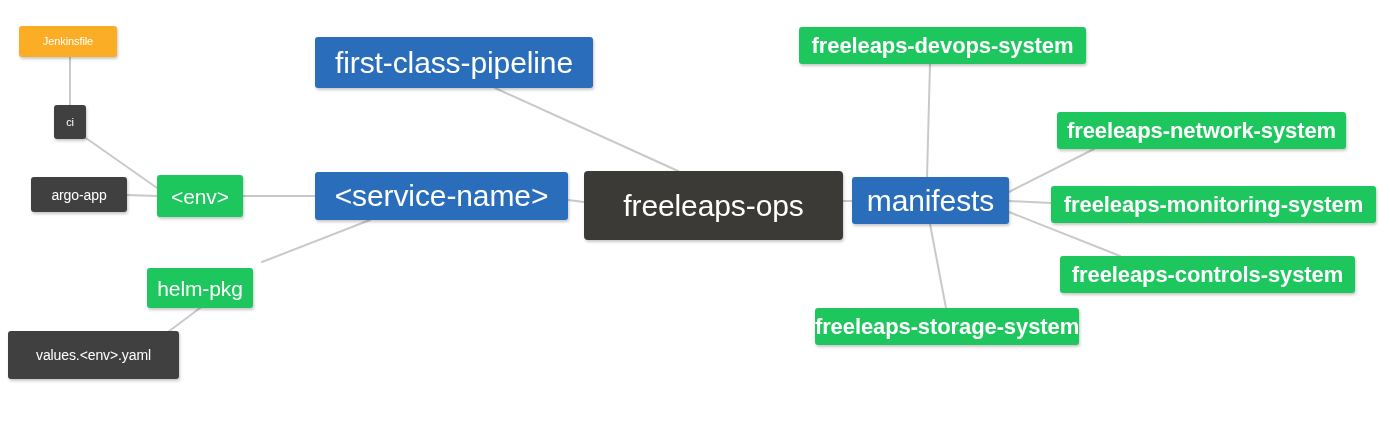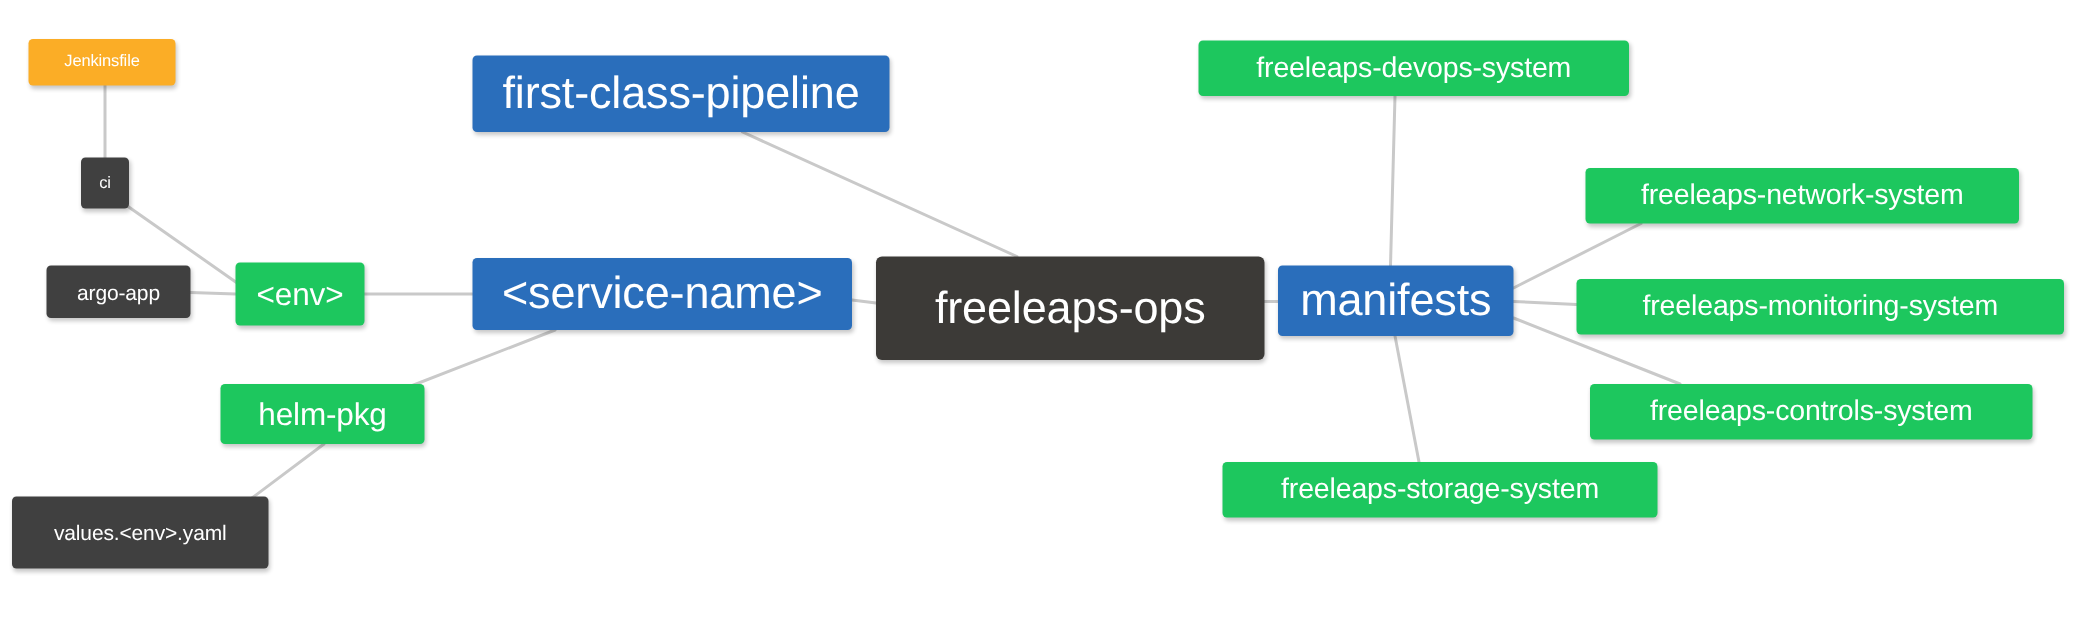--- a/index.html
+++ b/index.html
@@ -45,21 +45,21 @@
     border-radius: 4px;
   }
   .node.blue   { background: #2a6ebb; }
   .node.green  { background: #1dc75e; }
   .node.orange { background: #fbad26; }
   .node.red    { background: #404040; }
 
   .size-xl { font-size: 30px; }
   .size-lg { font-size: 30px; }
   .size-md { font-size: 21px; }
-  .size-sm { font-size: 19px; }
+  .size-sm { font-size: 22px; font-weight: bold; }
   .size-xs { font-size: 14px; }
   .size-xxs { font-size: 11px; }
 </style>
 </head>
 <body>
 
 <div id="canvas">
   <svg id="edge-layer" viewBox="0 0 1390 421" width="1390" height="421" xmlns="http://www.w3.org/2000/svg">
       <line x1="70" y1="57" x2="70" y2="106" stroke="#c9c9c9" stroke-width="2" stroke-linecap="round"></line>
       <line x1="83" y1="136" x2="160" y2="190" stroke="#c9c9c9" stroke-width="2" stroke-linecap="round"></line>
@@ -82,21 +82,21 @@
       </div>
       <div class="node red size-xxs" style="left: 54px; top: 105px; width: 32px; height: 34px;">
         <span>ci</span>
       </div>
       <div class="node red size-xs" style="left: 31px; top: 177px; width: 96px; height: 35px; text-align: right;">
         <span>argo-app</span>
       </div>
       <div class="node green size-md" style="left: 157px; top: 175px; width: 86px; height: 42px;">
         <span>&lt;env&gt;</span>
       </div>
-      <div class="node green size-md" style="left: 147px; top: 256px; width: 136px; height: 40px;">
+      <div class="node green size-md" style="left: 147px; top: 268px; width: 106px; height: 40px;">
         <span>helm-pkg</span>
       </div>
       <div class="node red size-xs" style="left: 8px; top: 331px; width: 171px; height: 48px;">
         <span>values.&lt;env&gt;.yaml</span>
       </div>
       <div class="node blue size-lg" style="left: 315px; top: 37px; width: 278px; height: 51px;">
         <span>first-class-pipeline</span>
       </div>
       <div class="node blue size-lg" style="left: 315px; top: 172px; width: 253px; height: 48px;">
         <span>&lt;service-name&gt;</span>
@@ -112,17 +112,17 @@
       </div>
       <div class="node green size-sm" style="left: 1057px; top: 112px; width: 289px; height: 37px;">
         <span>freeleaps-network-system</span>
       </div>
       <div class="node green size-sm" style="left: 1051px; top: 186px; width: 325px; height: 37px;">
         <span>freeleaps-monitoring-system</span>
       </div>
       <div class="node green size-sm" style="left: 1060px; top: 256px; width: 295px; height: 37px;">
         <span>freeleaps-controls-system</span>
       </div>
-      <div class="node green size-sm" style="left: 815px; top: 308px; width: 290px; height: 37px;">
+      <div class="node green size-sm" style="left: 815px; top: 308px; width: 264px; height: 37px;">
         <span>freeleaps-storage-system</span>
       </div>
     </div>
 </div>
 
 </body></html>

